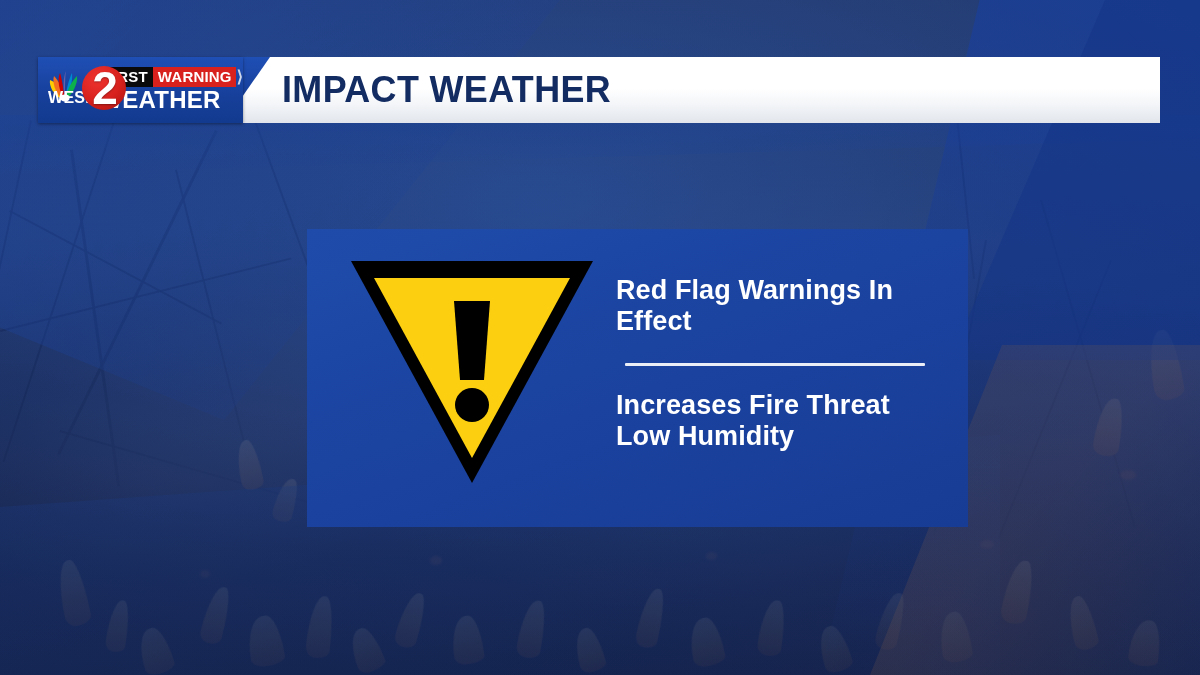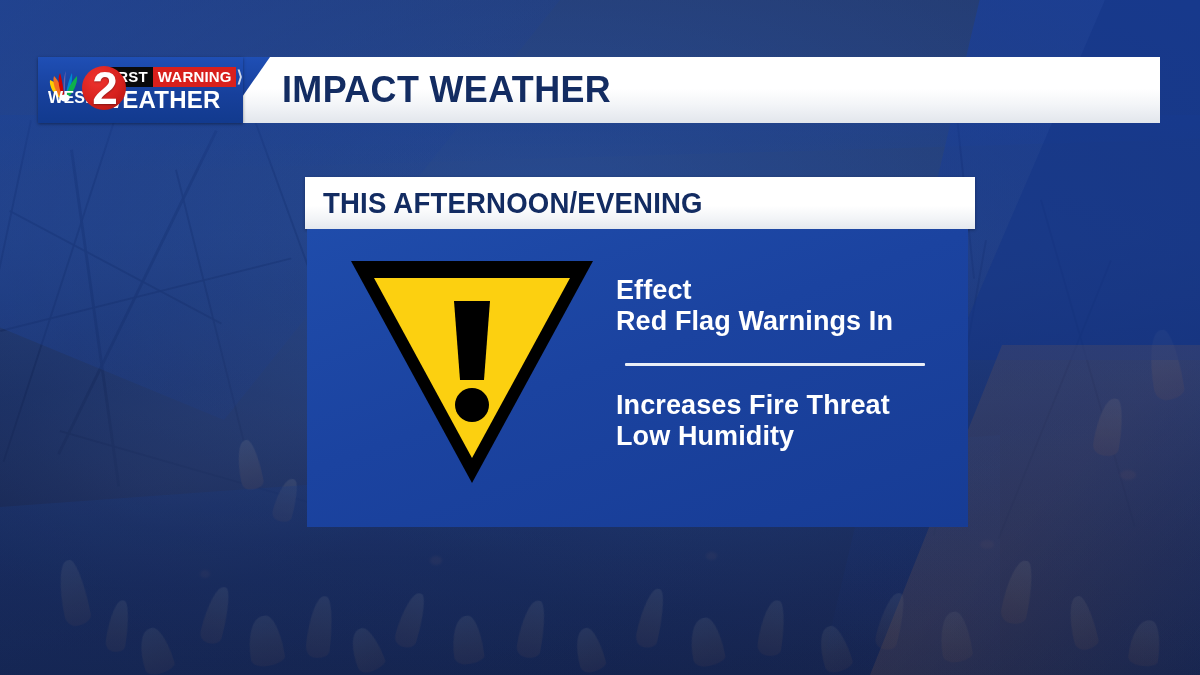--- a/index.html
+++ b/index.html
@@ -292,40 +292,37 @@
             <span class="fw-warning">WARNING</span>
             <span class="fw-chev">⟩</span>
           </div>
           <div class="fww-row2">WEATHER</div>
         </div>
 
       </div>
     </div>
   </div>
 
-  <div class="subbar">
-    <div class="subbar-text">THIS AFTERNOON/EVENING</div>
-  </div>
 
   <div class="panel">
 
     <div class="warn-icon">
       <svg viewBox="0 0 250 232" xmlns="http://www.w3.org/2000/svg">
         <polygon points="4,6 246,6 125,228" fill="#000000"></polygon>
         <polygon points="27,23 223,23 125,203" fill="#fcd010"></polygon>
         <path d="M107,46 L143,46 L137,125 L113,125 Z" fill="#000000"></path>
         <circle cx="125" cy="150" r="17" fill="#000000"></circle>
       </svg>
     </div>
 
     <div class="panel-text">
 
       <div class="msg">
+        <span class="msg-line">Red Flag Warnings In</span>
         <span class="msg-line">Effect</span>
-        <span class="msg-line">Red Flag Warnings In</span>
       </div>
 
       <div class="divider"></div>
 
       <div class="msg msg2">
         <span class="msg-line">Increases Fire Threat</span>
         <span class="msg-line">Low Humidity</span>
       </div>
 
     </div>

